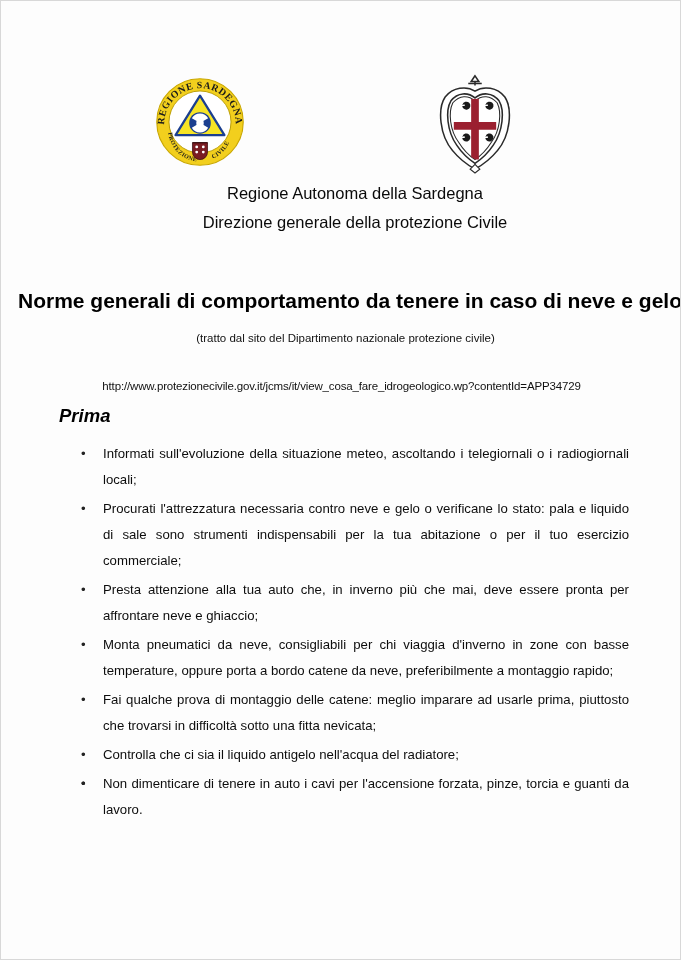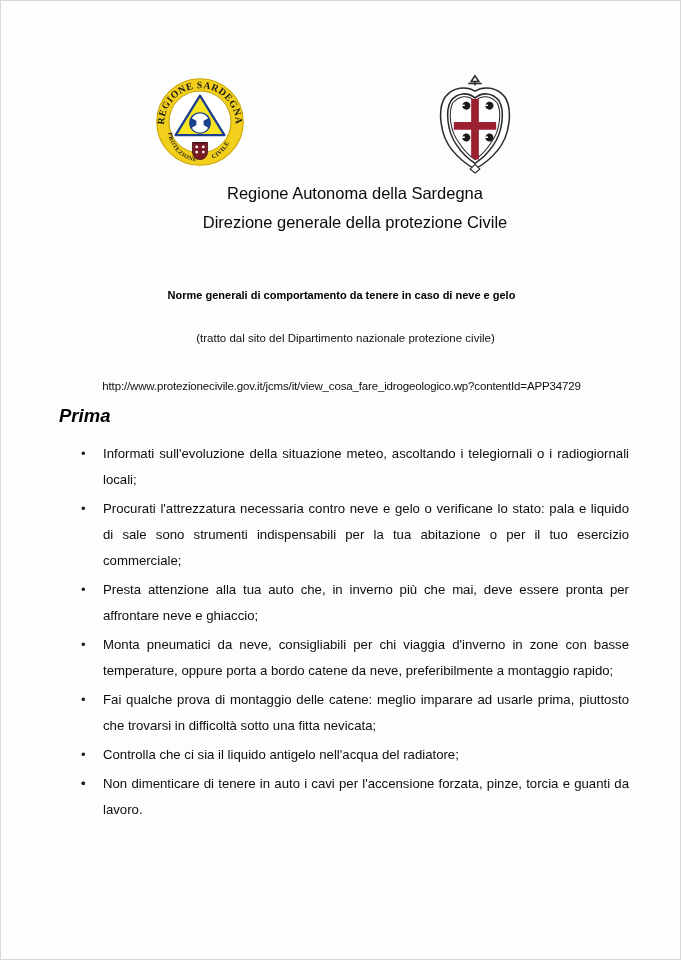--- a/index.html
+++ b/index.html
@@ -59,22 +59,22 @@
     line-height: 29px;
     color: #0a0a0a;
     white-space: nowrap;
   }
 
   .doc-title {
     position: absolute;
     top: 288px;
     left: 0;
     width: 681px;
-    text-align: center;
-    font-size: 11px;
+    text-align: right;
+    font-size: 21px;
     font-weight: bold;
     color: #000;
   }
 
   .source-block {
     position: absolute;
     top: 329px;
     left: 0;
     width: 681px;
     text-align: center;

